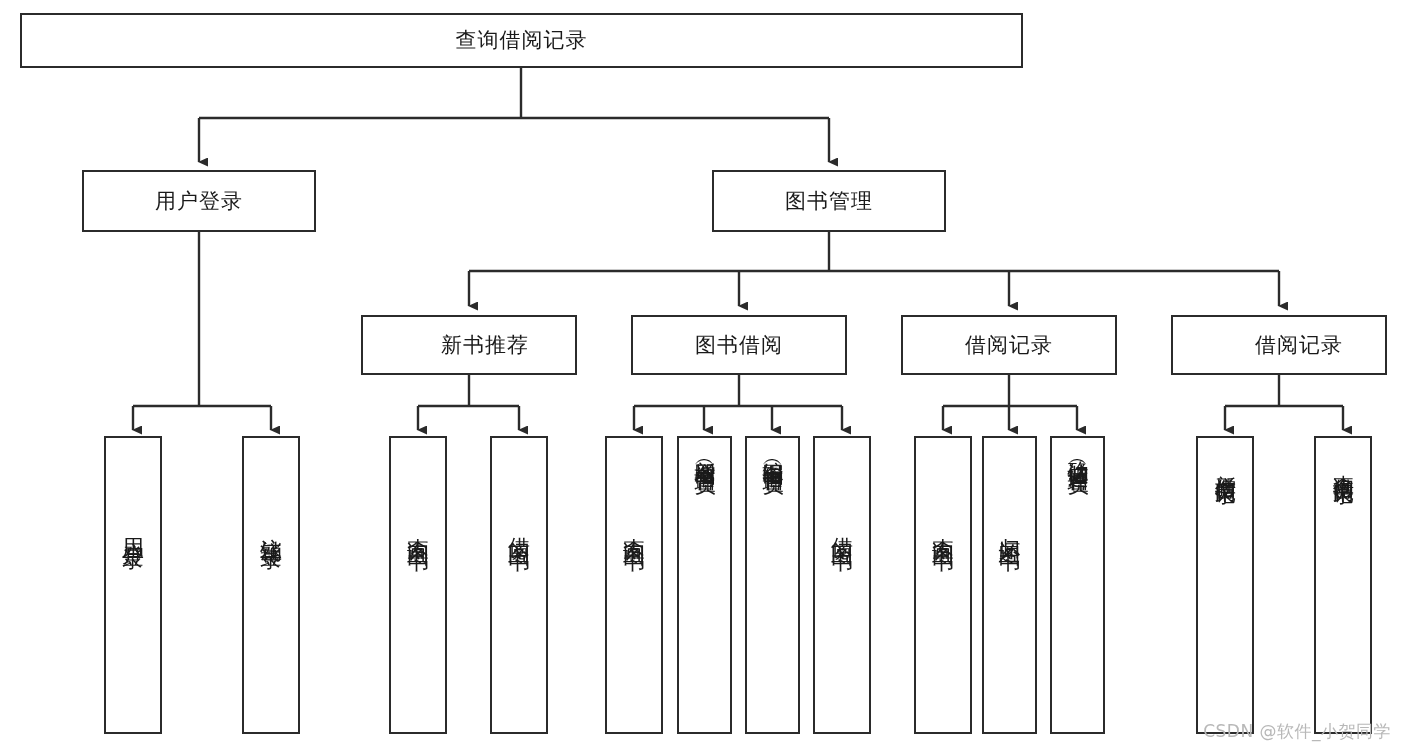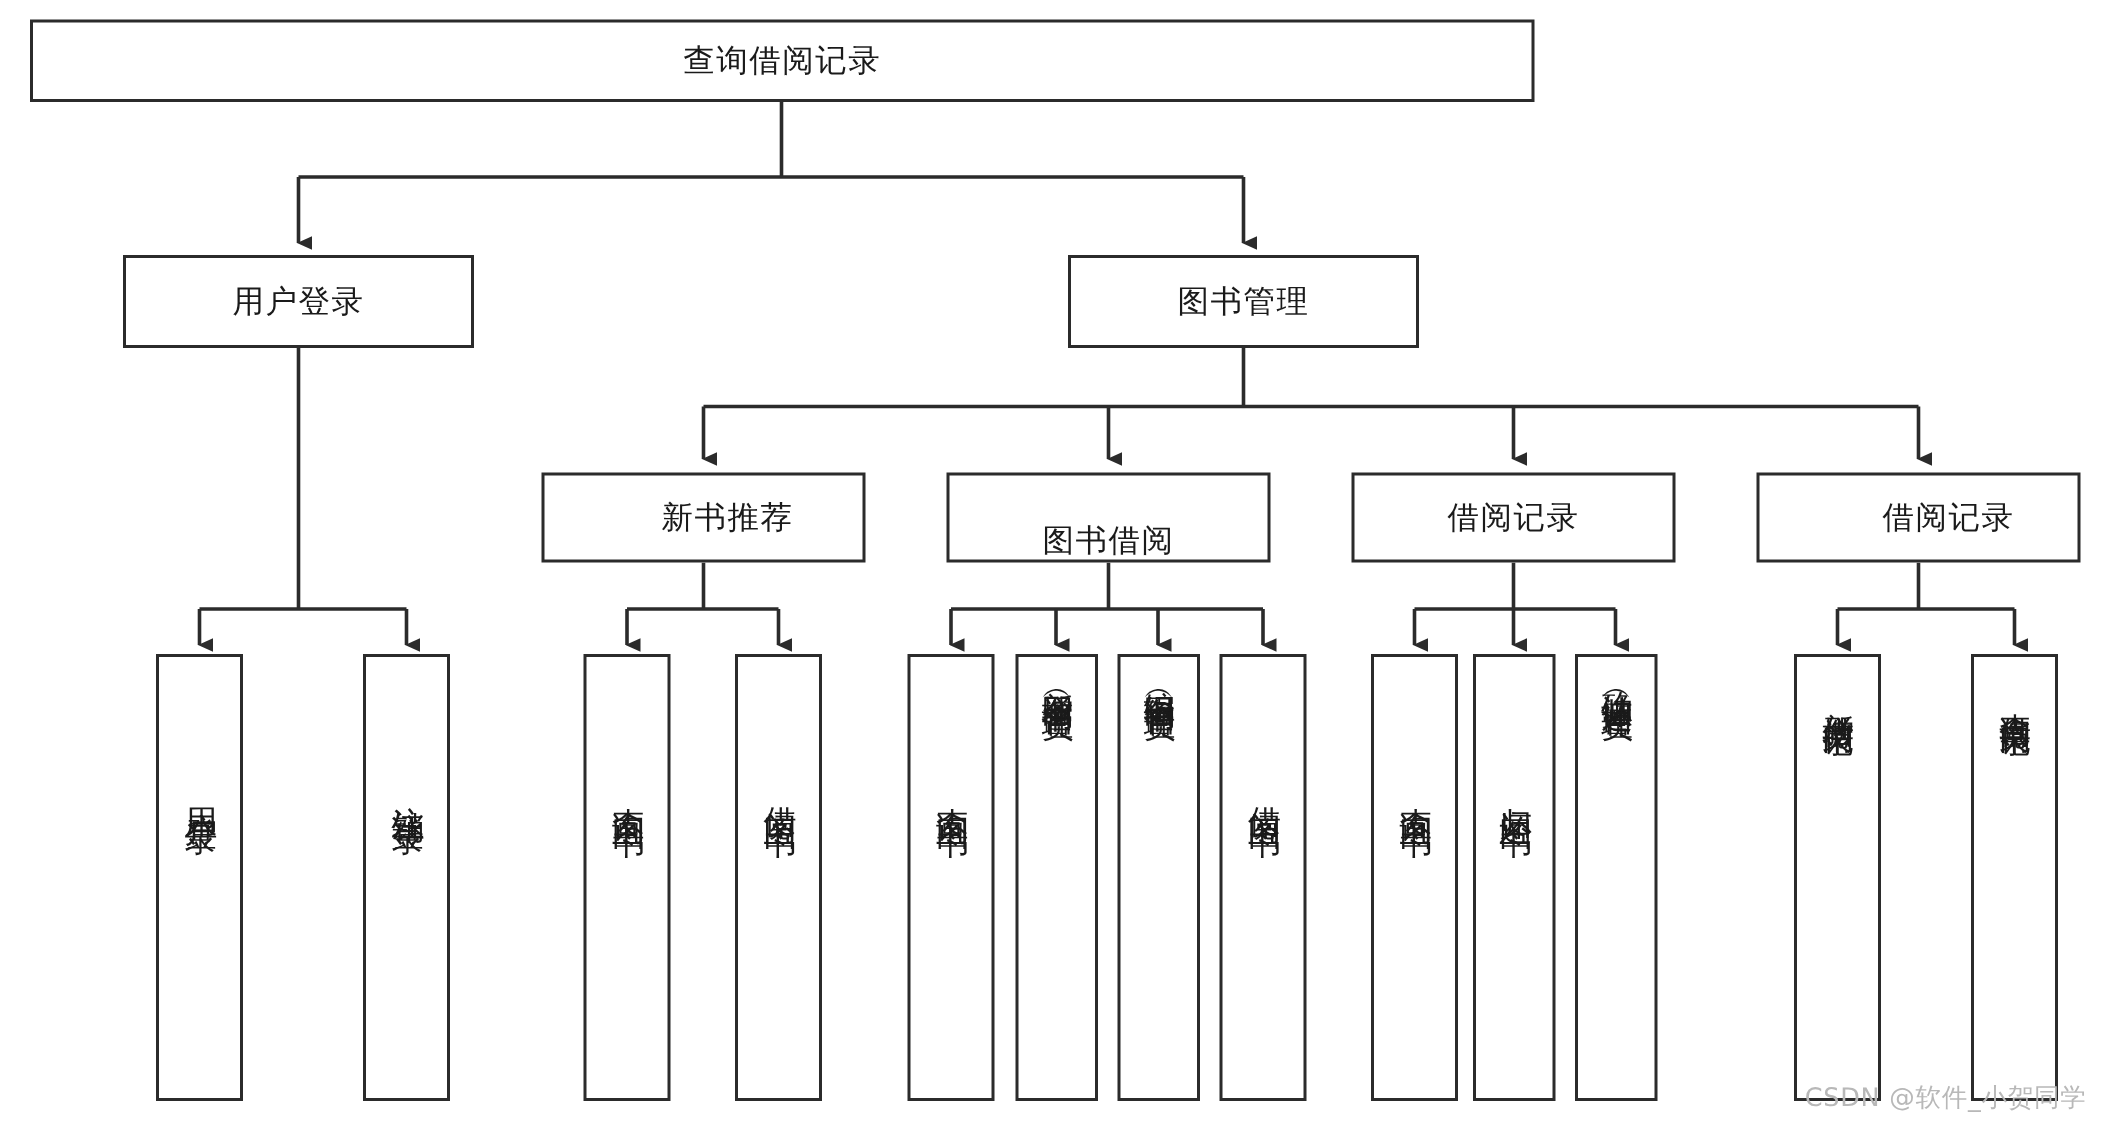--- a/index.html
+++ b/index.html
@@ -140,21 +140,21 @@
   <div class="node horiz" style="left:82px; top:170px; width:234px; height:62px;">
     <span class="label">用户登录</span>
   </div>
   <div class="node horiz" style="left:712px; top:170px; width:234px; height:62px;">
     <span class="label">图书管理</span>
   </div>
 
   <div class="node horiz" style="left:361px; top:315px; width:216px; height:60px;padding-left:32px;">
     <span class="label">新书推荐</span>
   </div>
-  <div class="node horiz" style="left:631px; top:315px; width:216px; height:60px;align-items:flex-end;">
+  <div class="node horiz" style="left:631px; top:315px; width:216px; height:60px;">
     <span class="label">图书借阅</span>
   </div>
   <div class="node horiz" style="left:901px; top:315px; width:216px; height:60px;">
     <span class="label">借阅记录</span>
   </div>
   <div class="node horiz" style="left:1171px; top:315px; width:216px; height:60px;padding-left:40px;">
     <span class="label">借阅记录</span>
   </div>
 
   <div class="node vert" style="left:104px; top:436px; width:58px; height:298px; padding-top:82px;">

